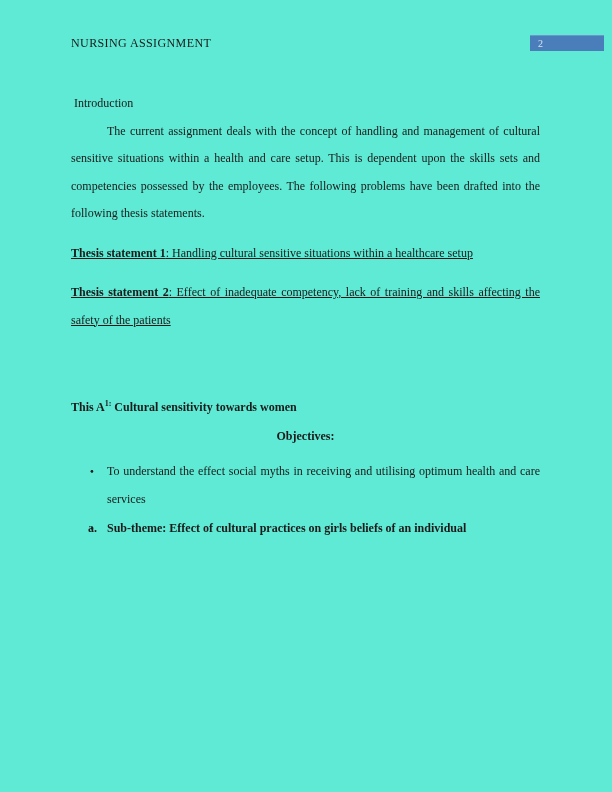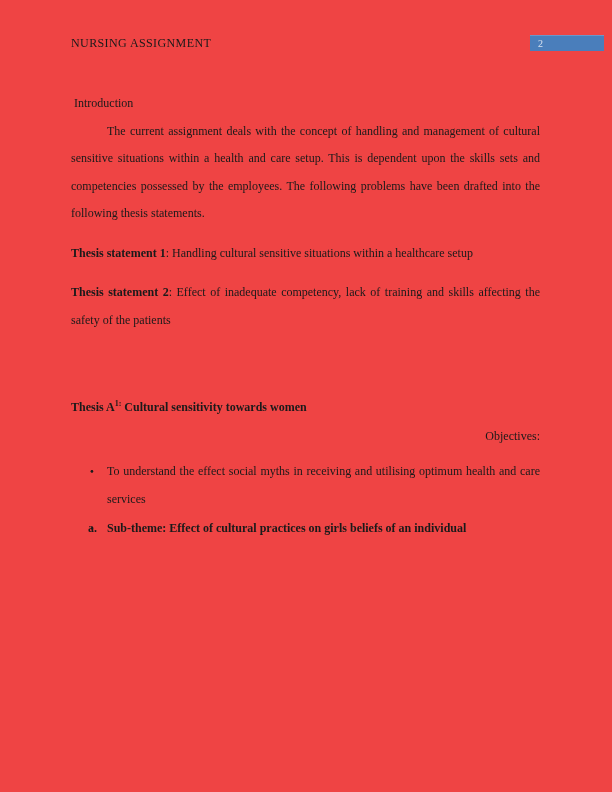--- a/index.html
+++ b/index.html
@@ -4,21 +4,21 @@
 <style>
   html, body {
     margin: 0;
     padding: 0;
     background: #ffffff;
   }
   .page {
     position: relative;
     width: 612px;
     height: 792px;
-    background: #ef4444;
+    background: #5eead4;
     font-family: "Liberation Serif", "DejaVu Serif", serif;
     color: #1a1a1a;
     overflow: hidden;
   }
   .header-title {
     position: absolute;
     left: 71px;
     top: 36px;
     font-size: 12px;
     letter-spacing: 0.4px;
@@ -54,36 +54,37 @@
   .intro-heading {
     font-weight: normal;
     text-align: left;
     padding-left: 3px;
   }
   .paragraph {
     text-indent: 36px;
   }
   .thesis-line {
     margin-top: 12px;
+    text-decoration: underline;
   }
   .bold { font-weight: bold; }
   .theme-heading {
     margin-top: 60px;
     font-weight: bold;
     text-align: left;
   }
   .theme-heading sup {
     font-size: 8px;
     line-height: 0;
     vertical-align: 5px;
   }
   .objectives-heading {
     margin-top: 1px;
-    font-weight: normal;
-    text-align: right;
+    font-weight: bold;
+    text-align: center;
   }
   .bullet-list {
     margin-top: 8px;
   }
   .bullet-item {
     position: relative;
     padding-left: 36px;
   }
   .bullet-item + .bullet-item {
     margin-top: 2px;
@@ -125,21 +126,21 @@
 
     <div class="thesis-line">
       <span class="bold">Thesis statement 1</span><span>: Handling cultural sensitive situations within a healthcare setup</span>
     </div>
 
     <div class="thesis-line">
       <span class="bold">Thesis statement 2</span><span>:  Effect of inadequate competency, lack of training and skills affecting the safety of the patients</span>
     </div>
 
     <div class="theme-heading">
-      <span>Thesis A</span><sup>1:</sup><span> Cultural sensitivity towards women</span>
+      <span>This A</span><sup>1:</sup><span> Cultural sensitivity towards women</span>
     </div>
 
     <div class="objectives-heading">Objectives:</div>
 
     <div class="bullet-list">
 
       <div class="bullet-item">
         <span class="bullet-marker">•</span>
       </div>
 

